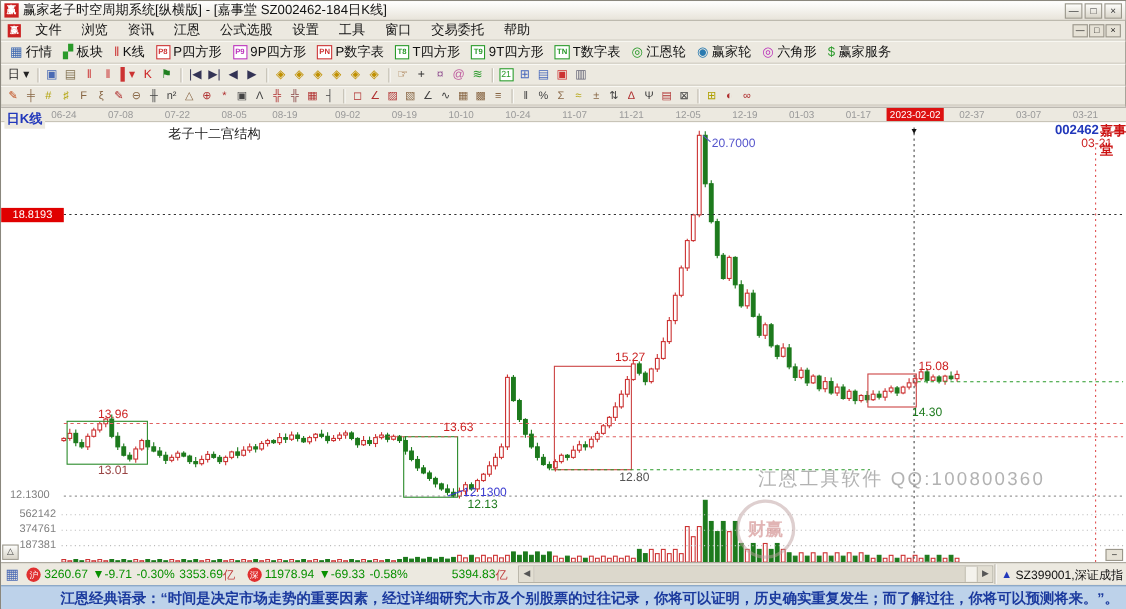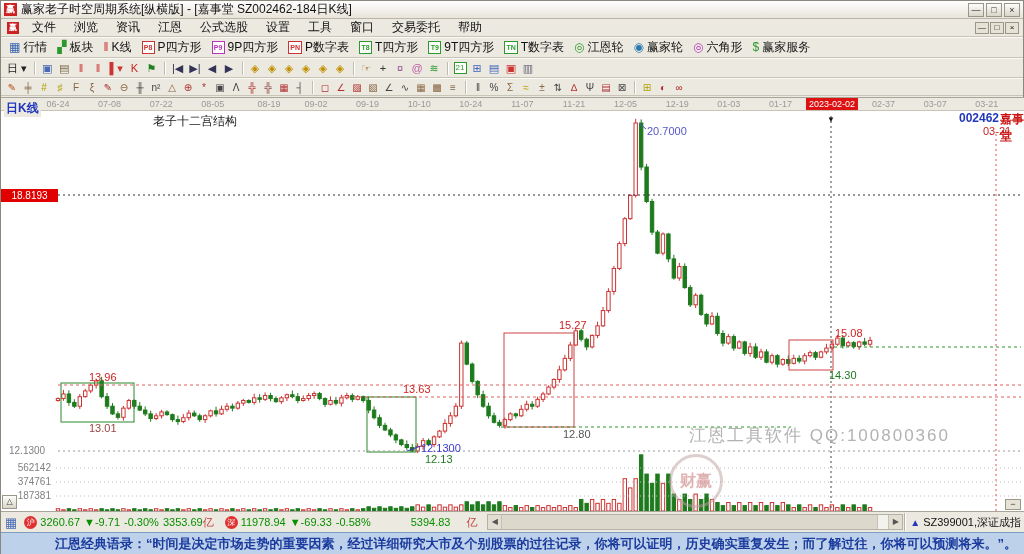--- a/index.html
+++ b/index.html
@@ -245,21 +245,21 @@
       <div class="ticon small" style="color: rgb(176, 48, 48);">◐</div>
       <div class="ticon small" style="color: rgb(176, 48, 48);">∞</div>
     </div>
 
   <div class="chart">
     <div class="ruler">
         <div class="dlabel" style="left: 57px;">06-24</div>
         <div class="dlabel" style="left: 108.6px;">07-08</div>
         <div class="dlabel" style="left: 160.2px;">07-22</div>
         <div class="dlabel" style="left: 211.8px;">08-05</div>
-        <div class="dlabel" style="left: 268px; text-align: right;">08-19</div>
+        <div class="dlabel" style="left: 258px; text-align: right;">08-19</div>
         <div class="dlabel" style="left: 315px;">09-02</div>
         <div class="dlabel" style="left: 366.6px;">09-19</div>
         <div class="dlabel" style="left: 418.2px;">10-10</div>
         <div class="dlabel" style="left: 469.8px;">10-24</div>
         <div class="dlabel" style="left: 521.4px;">11-07</div>
         <div class="dlabel" style="left: 573px;">11-21</div>
         <div class="dlabel" style="left: 624.6px;">12-05</div>
         <div class="dlabel" style="left: 676.2px;">12-19</div>
         <div class="dlabel" style="left: 727.8px;">01-03</div>
         <div class="dlabel" style="left: 779.4px;">01-17</div>
@@ -771,21 +771,21 @@
         <div class="mcirc">沪</div>
         <div class="qv" style="display: inline;">3260.67</div>
         <div class="qv" style="display: inline;">▼-9.71</div>
         <div class="qv" style="display: inline;">-0.30%</div>
         <div class="qv" style="display: inline; margin-right: 0px;">3353.69</div>
         <div class="qunit" style="display: inline;">亿</div>
         <div class="mcirc">深</div>
         <div class="qv" style="display: inline;">11978.94</div>
         <div class="qv" style="display: inline;">▼-69.33</div>
         <div class="qv" style="display: inline;">-0.58%</div>
-        <div class="qv" style="display: inline; margin-right: 16px; padding-left: 36px;">5394.83</div>
+        <div class="qv" style="display: inline; margin-right: 0px; padding-left: 36px;">5394.83</div>
         <div class="qunit" style="display: inline;">亿</div>
       </span>
     <div class="scroll">
       <div class="sbtn">◀</div>
       <div class="sthumb"></div>
       <div class="sbtn r">▶</div>
     </div>
     <div class="idxwrap">
       <span class="idxicon">▲</span>
       <span>SZ399001,深证成指</span>

